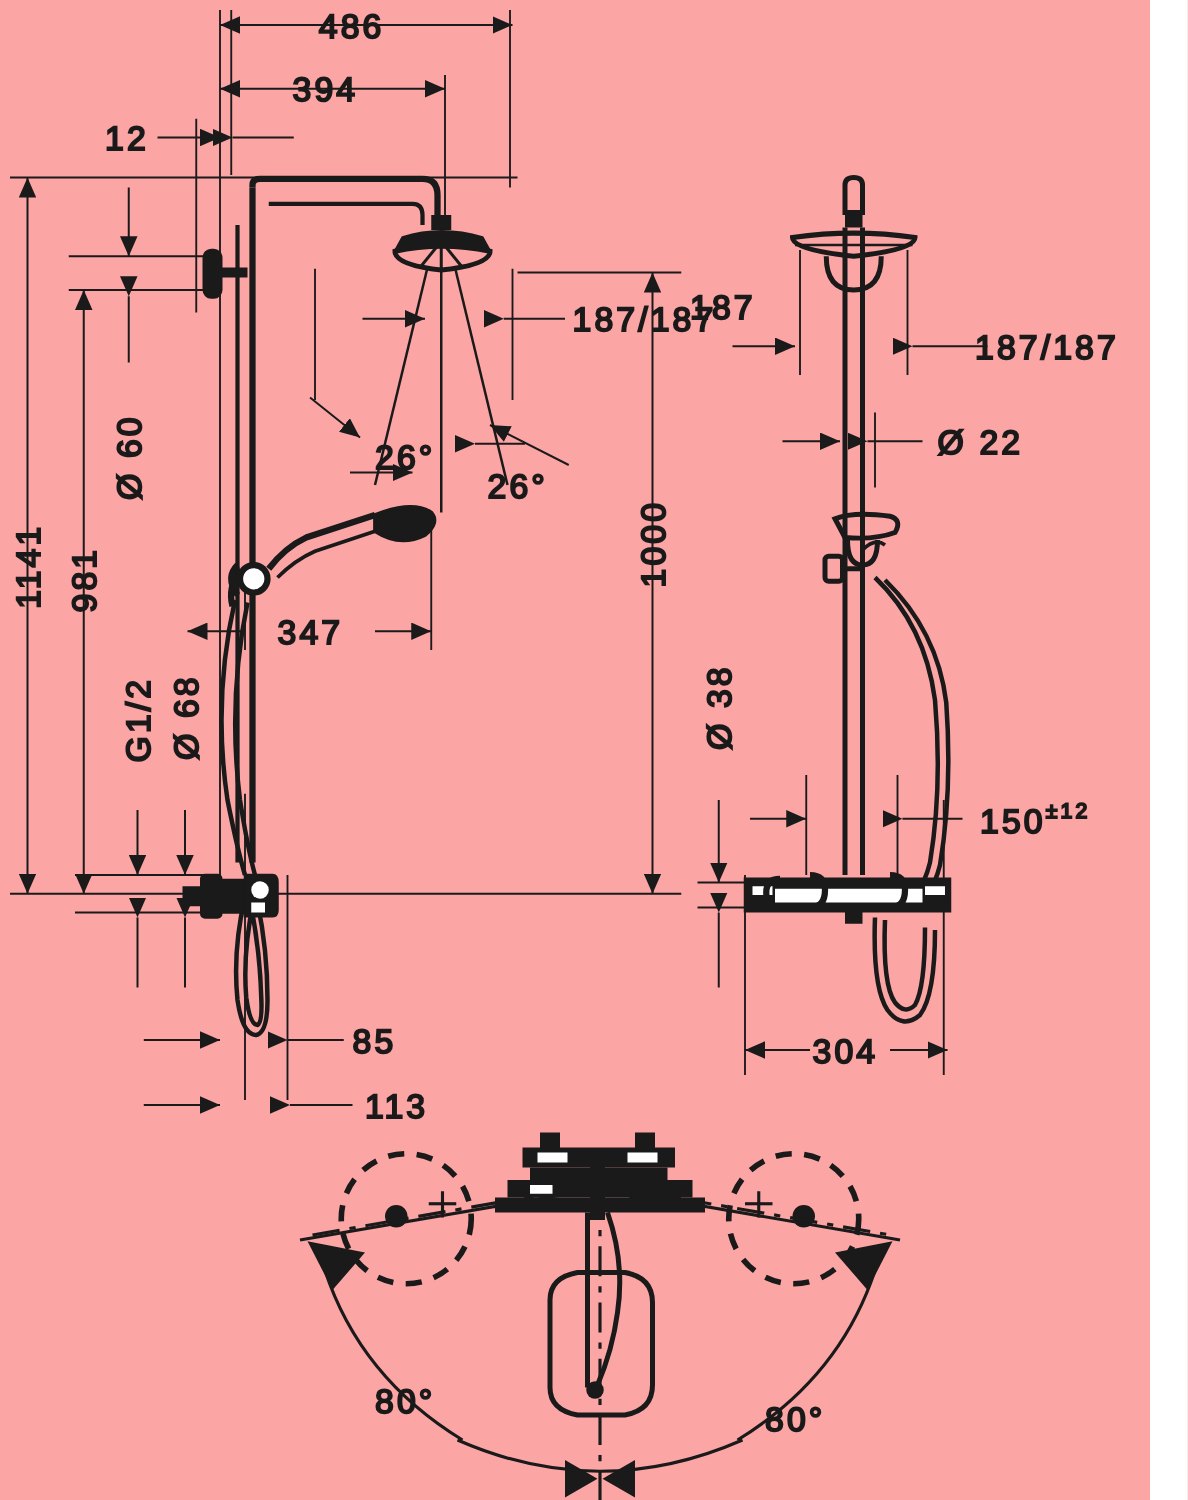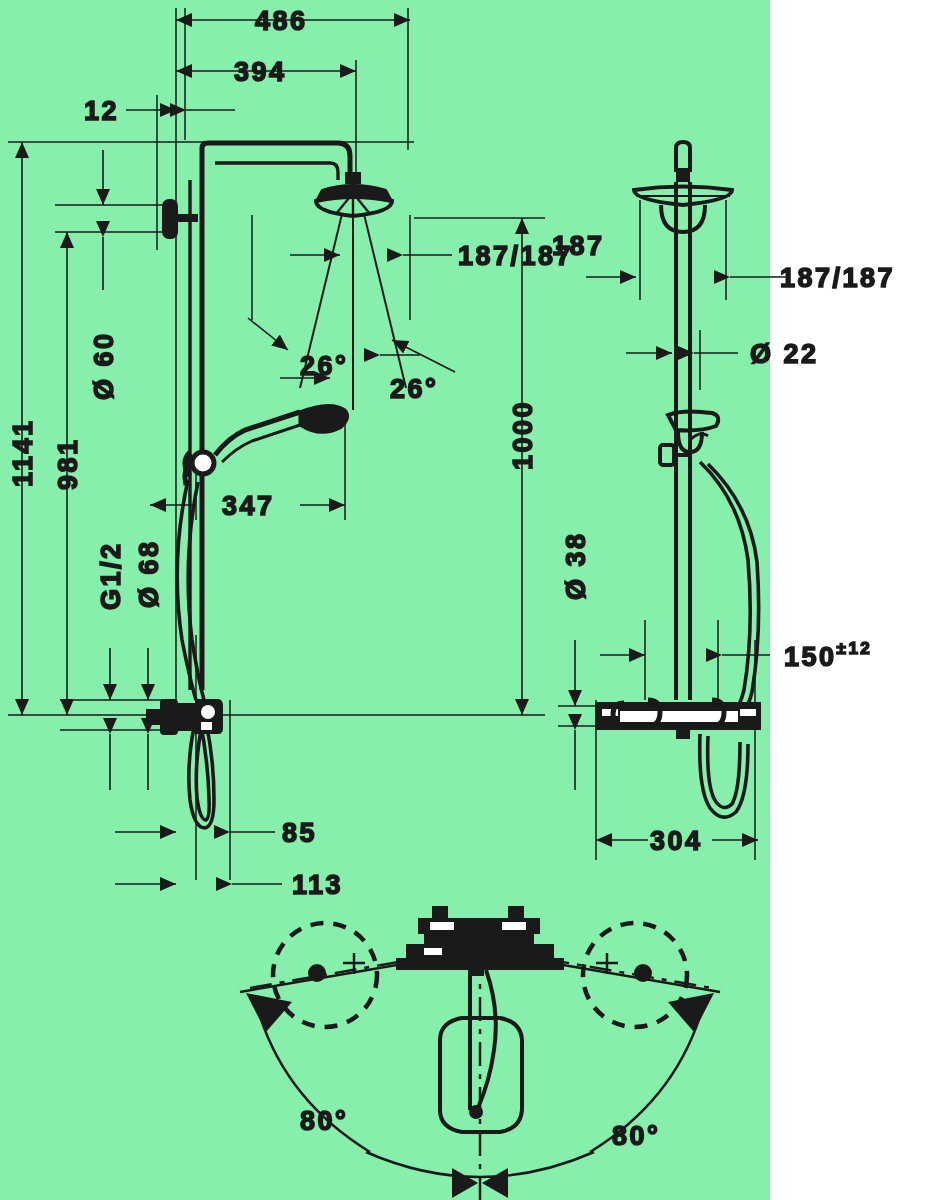--- a/index.html
+++ b/index.html
@@ -1,18 +1,18 @@
 <!DOCTYPE html>
 <html><head>
 <meta charset="utf-8">
 <style>
   html,body{margin:0;padding:0;background:#ffffff;}
   body{width:950px;height:1200px;overflow:hidden;
        font-family:"Liberation Sans","DejaVu Sans",sans-serif;color:#1a1a1a;}
-  #stage{position:relative;width:770px;height:1200px;background:#86efac;font-weight:bold;}
+  #stage{position:relative;width:920px;height:1200px;background:#fca5a5;}
   svg{display:block;}
   text{font-family:"Liberation Sans","DejaVu Sans",sans-serif;fill:#1a1a1a;}
   .dimtxt{font-size:27px;letter-spacing:2.5px;}
   .sup{font-size:17px;}
 </style>
 </head>
 <body>
 
 <div id="stage">
 <svg width="950" height="1200" viewBox="0 0 950 1200">

